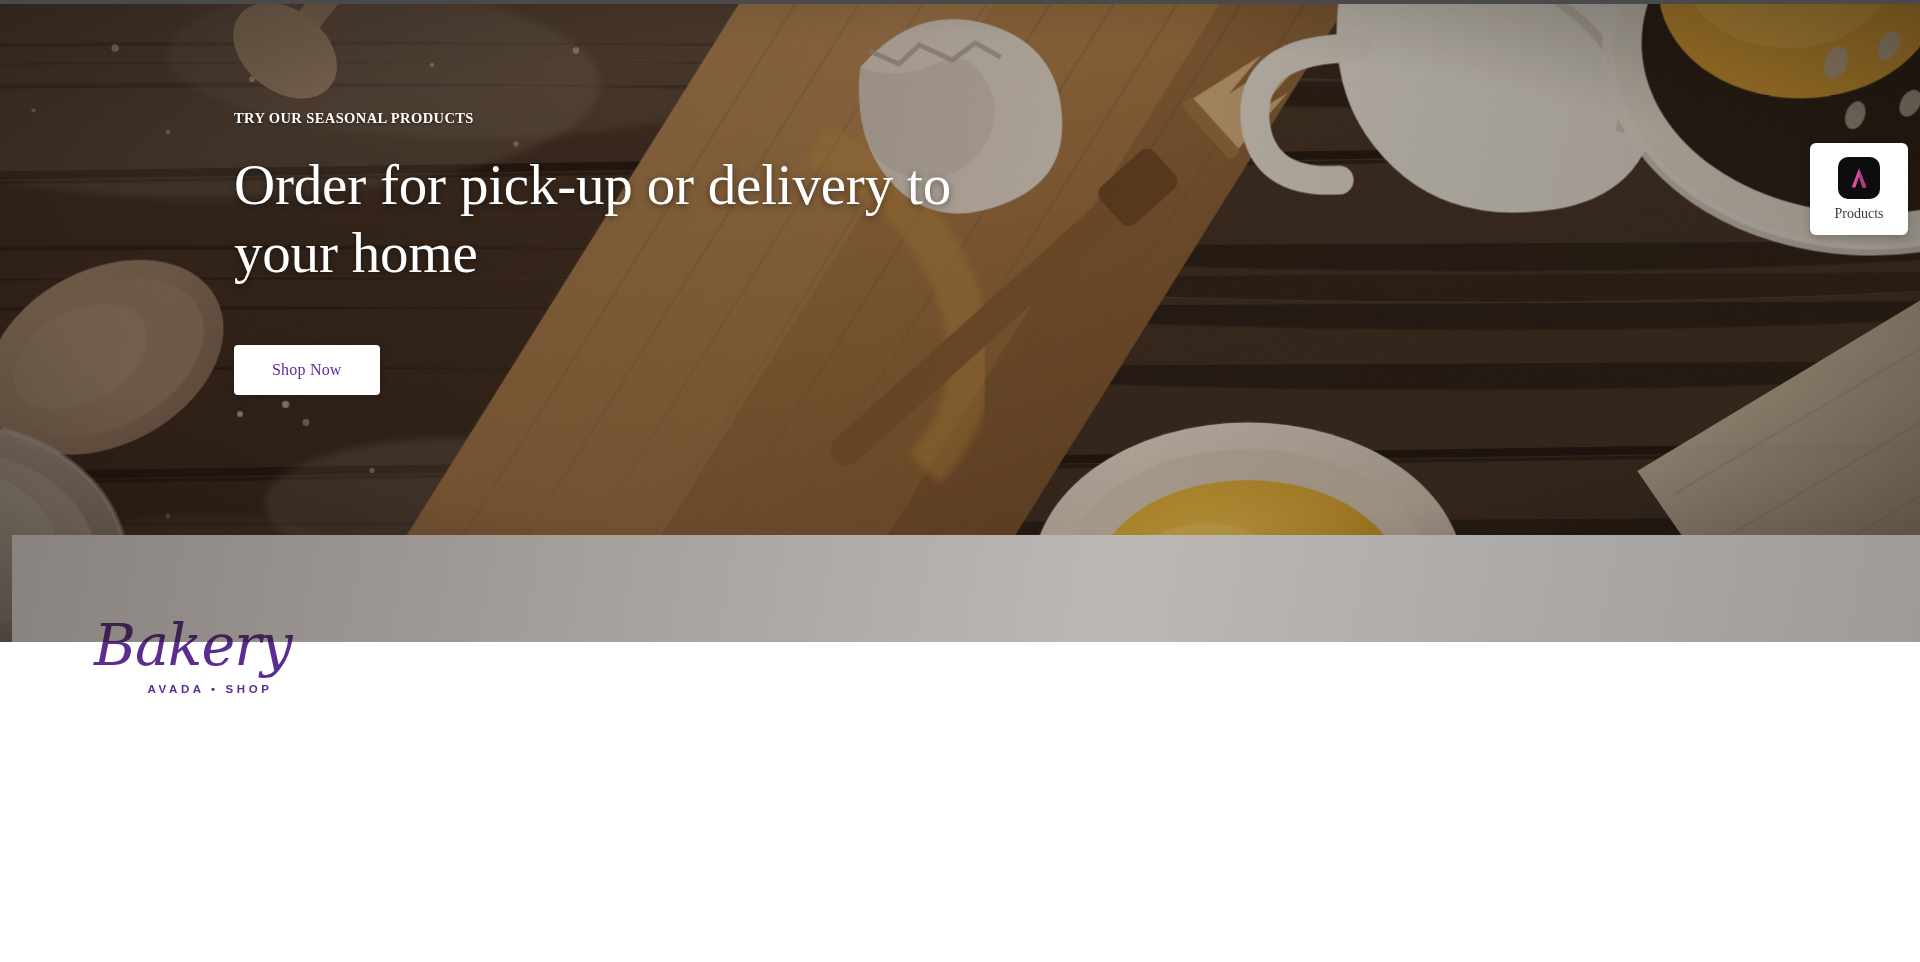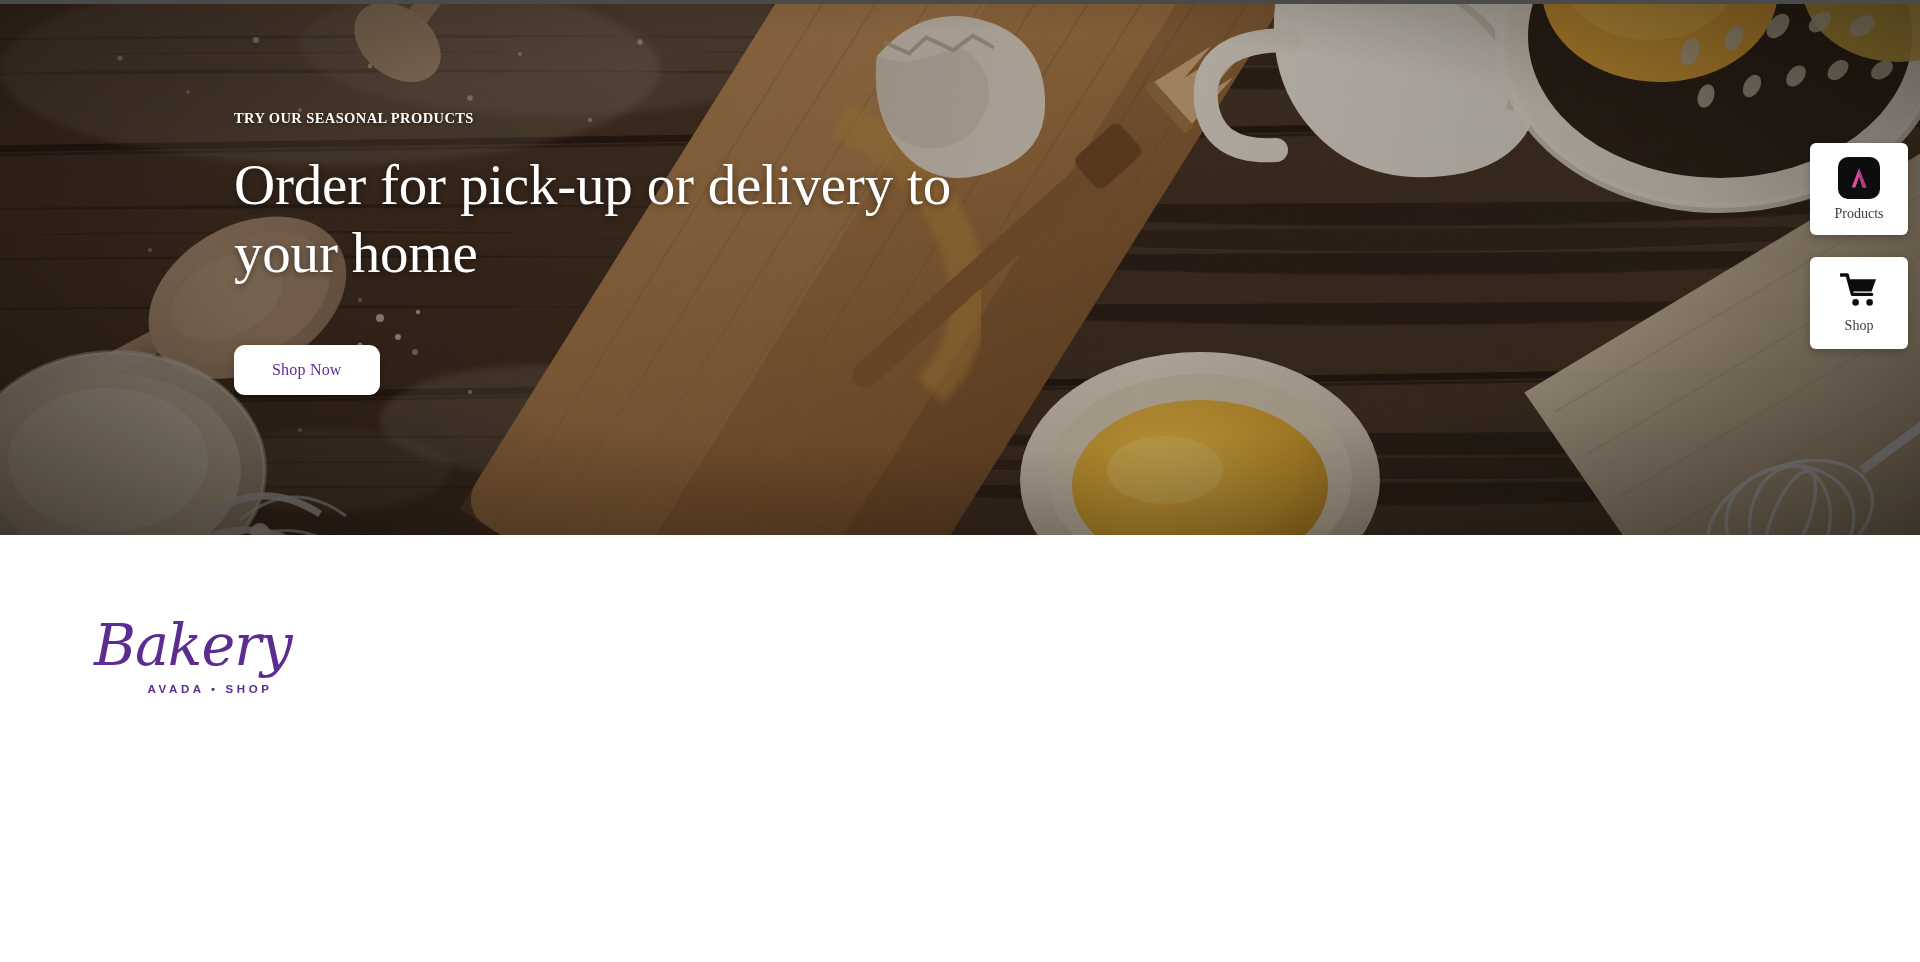--- a/index.html
+++ b/index.html
@@ -21,21 +21,21 @@
     height: 4px;
     background: #4a4a4a;
     z-index: 40;
   }
 
   
   .hero {
     position: absolute;
     top: 0; left: 0;
     width: 1920px;
-    height: 535px;
+    height: 642px;
     overflow: hidden;
     background: #3a2a20;
   }
 
   .hero-photo {
     position: absolute;
     inset: 0;
     width: 100%;
     height: 100%;
   }
@@ -83,21 +83,21 @@
 
   .hero-btn {
     display: inline-block;
     margin-top: 58px;
     background: #ffffff;
     color: #5f2d9e;
     font-family: "Liberation Serif", "DejaVu Serif", serif;
     font-size: 16px;
     padding: 16px 38px;
     border: none;
-    border-radius: 11px;
+    border-radius: 4px;
     cursor: pointer;
     box-shadow: 0 2px 8px rgba(0,0,0,.22);
     letter-spacing: .2px;
     text-align: right;
   }
 
   
   .float-cards {
     position: absolute;
     z-index: 20;
@@ -464,31 +464,20 @@
     <div class="float-card">
       <span class="avada-mark">
         <svg width="26" height="26" viewBox="0 0 26 26">
           <path d="M13 3.2 L20.4 22.4 L16.6 22.4 L13 11.4 L9.4 22.4 L5.6 22.4 Z" fill="#d94f9e"></path>
           <path d="M13 3.2 L20.4 22.4 L16.6 22.4 L13 11.4 Z" fill="#b23c82"></path>
         </svg>
       </span>
       <span class="fc-label">Products</span>
     </div>
 
-    <div class="float-card">
-      <span>
-        <svg width="38" height="34" viewBox="0 0 38 34">
-          <path d="M1 2 h6.2 l5.2 19.4 h19.2" fill="none" stroke="#0d0d0d" stroke-width="3.4" stroke-linecap="round" stroke-linejoin="round"></path>
-          <path d="M9.2 6.2 H36 L31.6 18.6 H12.6 Z" fill="#0d0d0d"></path>
-          <circle cx="15.6" cy="29.4" r="3.3" fill="#0d0d0d"></circle>
-          <circle cx="29.6" cy="29.4" r="3.3" fill="#0d0d0d"></circle>
-        </svg>
-      </span>
-      <span class="fc-label">Shop</span>
-    </div>
 
   </div>
 </section>
 
 <footer class="footer">
   <div class="footer-inner">
 
     <div class="brand">
       <div class="brand-script">Bakery</div>
       <div class="brand-sub">AVADA • SHOP</div>

